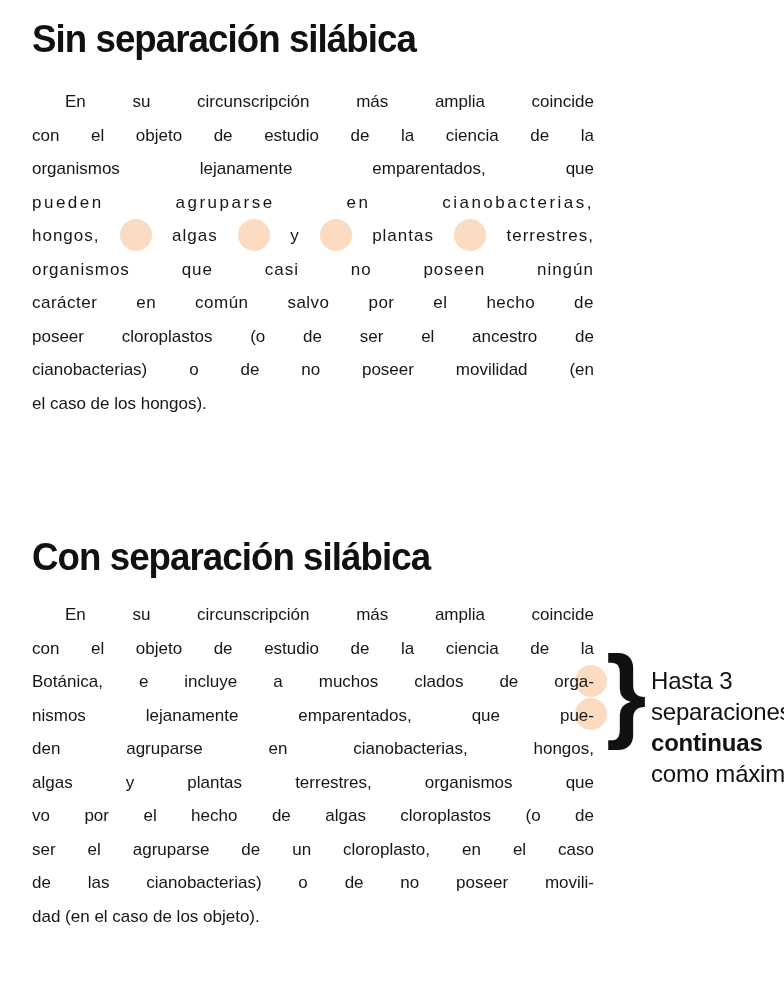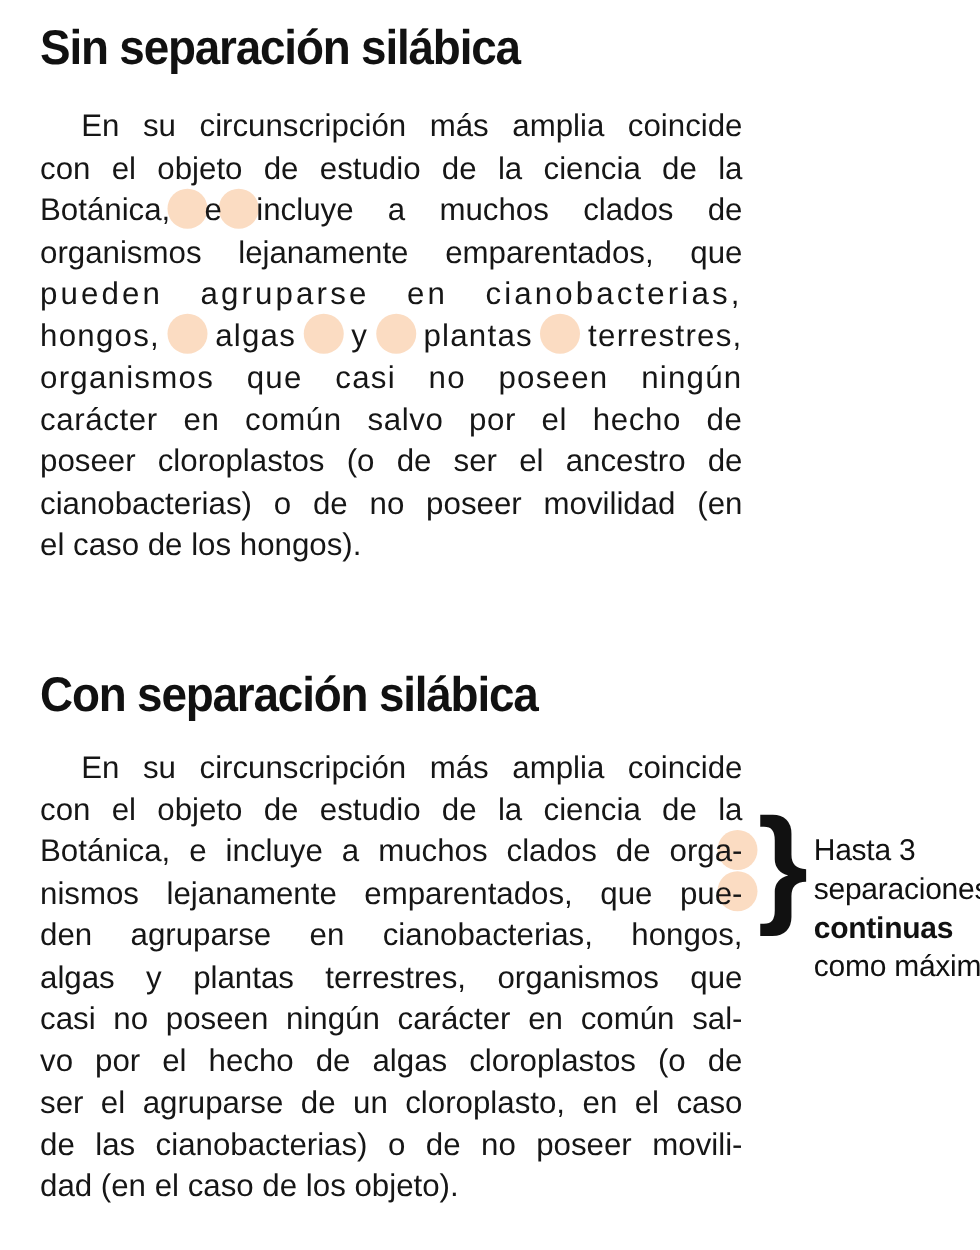--- a/index.html
+++ b/index.html
@@ -7,21 +7,21 @@
        font-family:"Liberation Sans",sans-serif;color:#161616;}
   .canvas{position:absolute;inset:0;margin-left:24px;}
 
   .section{position:absolute;left:8px;width:562px;}
   #sec-0{top:17px;}
   #sec-1{top:535px;}
 
   .heading{font-weight:bold;font-size:39px;line-height:44px;letter-spacing:-1px;
            color:#111;white-space:nowrap;transform:scaleX(.94);transform-origin:left center;}
 
-  .para{font-size:25px;line-height:33.5px;color:#161616;}
+  .para{font-size:17px;line-height:33.5px;color:#161616;}
   #sec-0 .para{margin-top:24px;}
   #sec-1 .para{margin-top:19px;}
 
   .line{position:relative;z-index:0;height:33.5px;
         text-align:justify;text-align-last:justify;}
   .line.indent{text-indent:33px;}
   .line.last{text-align-last:left;}
 
   .hl{position:relative;}
   .hl::before{content:"";position:absolute;left:50%;top:46%;width:32px;height:32px;
@@ -37,42 +37,40 @@
 </head>
 <body>
 
 <div class="canvas">
 
   <div class="section" id="sec-0">
     <div class="heading">Sin separación silábica</div>
     <div class="para" id="para-0">
         <div class="line indent">En su circunscripción más amplia coincide</div>
         <div class="line">con el objeto de estudio de la ciencia de la</div>
-        <div class="line">Botánica,<span class="hl"> </span>e<span class="hl"> </span>incluye a muchos clados de</div>
         <div class="line">organismos lejanamente emparentados, que</div>
         <div class="line" style="letter-spacing: 2.5px;">pueden agruparse en cianobacterias,</div>
         <div class="line" style="letter-spacing: 1px;">hongos,<span class="hl"> </span>algas<span class="hl"> </span>y<span class="hl"> </span>plantas<span class="hl"> </span>terrestres,</div>
         <div class="line" style="letter-spacing: 1px;">organismos que casi no poseen ningún</div>
         <div class="line" style="letter-spacing: 0.5px;">carácter en común salvo por el hecho de</div>
         <div class="line">poseer cloroplastos (o de ser el ancestro de</div>
         <div class="line">cianobacterias) o de no poseer movilidad (en</div>
         <div class="line last">el caso de los hongos).</div>
       </div>
   </div>
 
   <div class="section" id="sec-1">
     <div class="heading">Con separación silábica</div>
     <div class="para" id="para-1">
         <div class="line indent">En su circunscripción más amplia coincide</div>
         <div class="line">con el objeto de estudio de la ciencia de la</div>
         <div class="line">Botánica, e incluye a muchos clados de orga<span class="hl">-</span></div>
         <div class="line">nismos lejanamente emparentados, que pue<span class="hl">-</span></div>
         <div class="line">den agruparse en cianobacterias, hongos,</div>
         <div class="line">algas y plantas terrestres, organismos que</div>
-        <div class="line">casi no poseen ningún carácter en común sal-</div>
         <div class="line">vo por el hecho de algas cloroplastos (o de</div>
         <div class="line">ser el agruparse de un cloroplasto, en el caso</div>
         <div class="line">de las cianobacterias) o de no poseer movili-</div>
         <div class="line last">dad (en el caso de los objeto).</div>
       </div>
   </div>
 
   <div class="brace">}</div>
 
   <div class="note">

